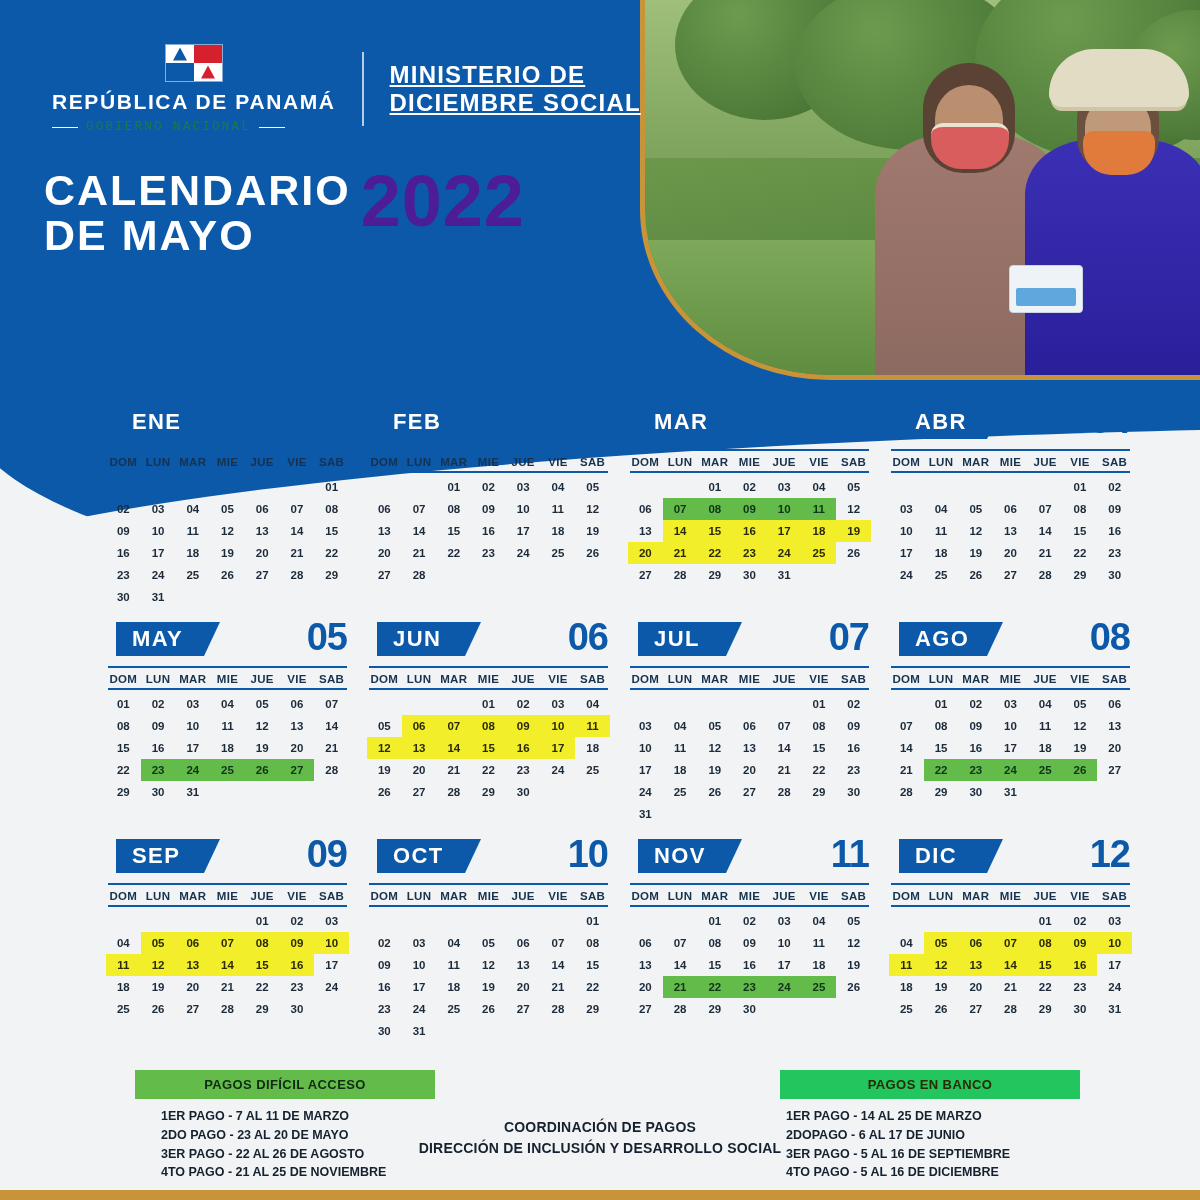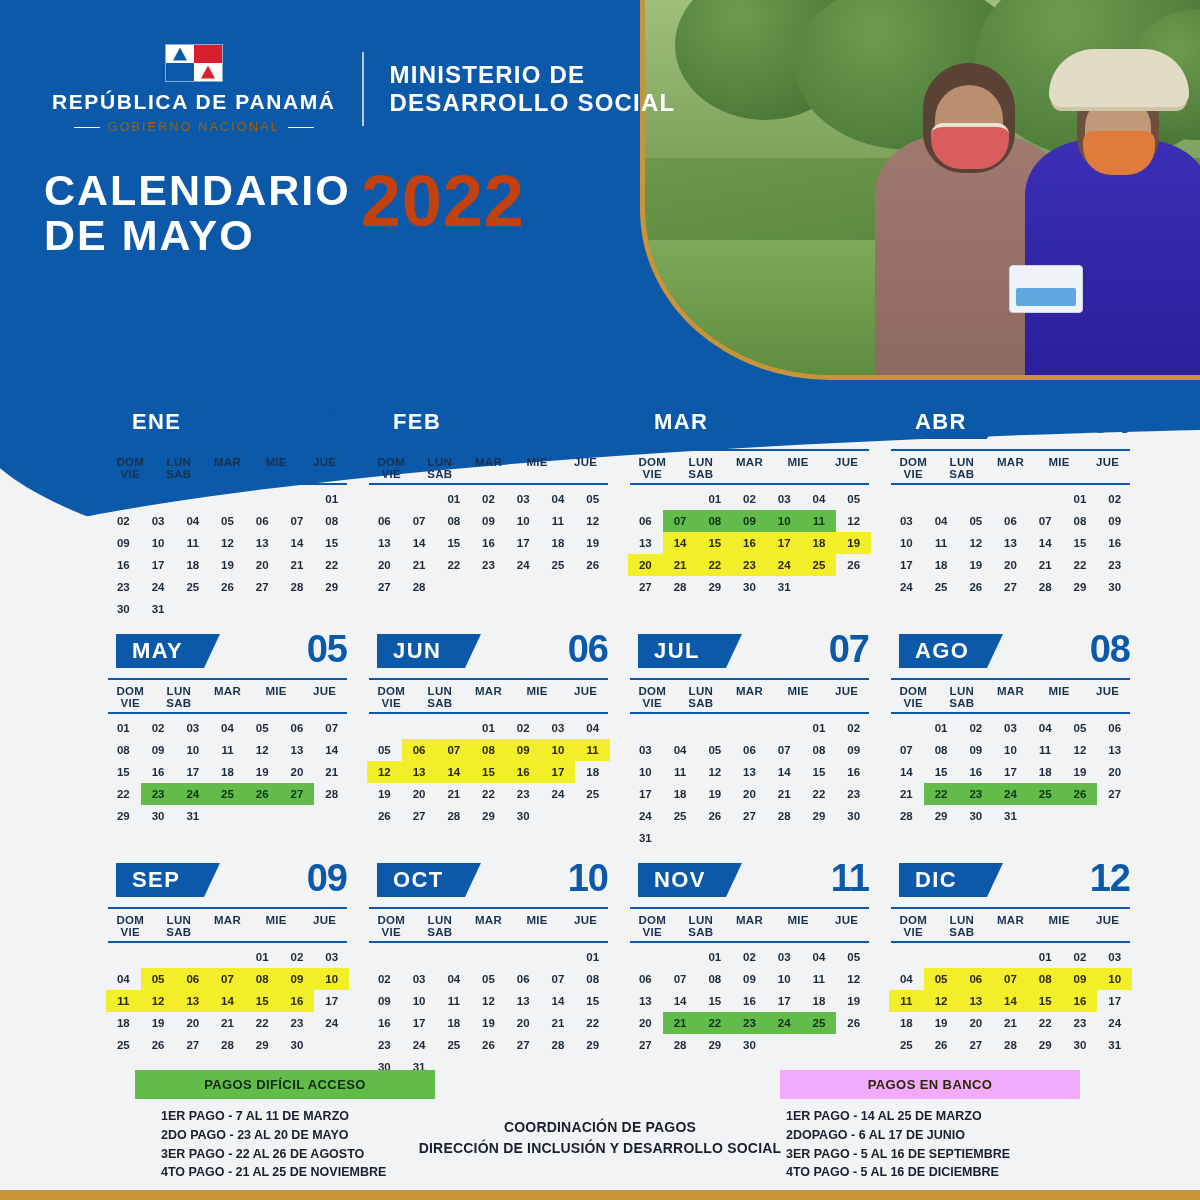--- a/index.html
+++ b/index.html
@@ -148,35 +148,36 @@
   .flag div:nth-child(4) { background:#fff; position:relative; }
   .flag div:nth-child(4):after{
     content:""; position:absolute; left:50%; top:50%; transform:translate(-50%,-50%);
     width:0; height:0; border-left:7px solid transparent; border-right:7px solid transparent;
     border-bottom:13px solid #d6202e;
   }
   .rep-name {
     font-size: 21px; font-weight: bold; letter-spacing: 1.6px; color: #fff;
   }
   .gob {
-    font-size: 12.5px; letter-spacing: 2.2px; color: #a16207; margin-top: 6px;
-    display:flex; align-items:center; justify-content:center; gap:8px;
+    font-size: 12.5px; letter-spacing: 2.2px; color: #15803d; margin-top: 6px;
+    display:flex; align-items:center; gap:8px;font-family:Liberation Mono, monospace;
   }
   .gob span.line { display:inline-block; width: 26px; height:1px; background:#fff; }
   .divider-v { width: 2px; height: 74px; background: rgba(255,255,255,.7); }
   .ministry {
     color: #fff; font-size: 24px; font-weight: bold; line-height: 1.18;
     letter-spacing: 1.2px;
+    text-decoration: underline;
   }
 
   .title-block { position: absolute; top: 168px; left: 44px; z-index: 6; display:flex; align-items:flex-start; gap: 10px;}
   .title-text {
     color: #fff; font-size: 43px; font-weight: bold; line-height: 1.05; letter-spacing: 2px;
   }
-  .title-year { color: #c2410c; font-size: 72px; font-weight: bold; line-height: .92; letter-spacing: 1px; }
+  .title-year { color: #4c1d95; font-size: 72px; font-weight: bold; line-height: .92; letter-spacing: 1px; }
 
   
   .months {
     position: absolute; top: 405px; left: 104px; z-index: 5;
     width: 1000px;
     display: grid; grid-template-columns: repeat(4, 247px);
     column-gap: 4px; row-gap: 28px; gap: 14px;
   }
   .month { width: 247px; }
   .m-head { position: relative; height: 40px; margin-bottom: 4px; }
@@ -187,21 +188,21 @@
     font-size: 22px; font-weight: bold; letter-spacing: 1.4px;
     display: flex; align-items: center;
     clip-path: polygon(0 0, 100% 0, calc(100% - 16px) 100%, 0 100%);
   }
   .m-num {
     position: absolute; right: 4px; top: -6px;
     color: #0b59a8; font-size: 38px; font-weight: bold; letter-spacing: -1px;
   }
   .m-rule { height: 2px; background: #0b59a8; margin: 2px 4px 0 4px; }
   .m-dows {
-    display: grid; grid-template-columns: repeat(5, 1fr);
+    display: grid; grid-template-columns: repeat(7, 1fr);
     margin: 5px 2px 2px 2px;
   }
   .m-dows span {
     text-align: center; font-size: 11.5px; font-weight: bold;
     color: #16324f; letter-spacing: .3px;
   }
   .m-rule2 { height: 2px; background: #0b59a8; margin: 3px 4px 0 4px; }
   .m-grid {
     display: grid; grid-template-columns: repeat(7, 1fr);
     margin: 3px 2px 0 2px;
@@ -219,21 +220,21 @@
   
   .footer { position: absolute; left: 0; bottom: 0; width: 1200px; height: 140px; z-index: 6; }
   .legend { position: absolute; font-size: 12.5px; color: #15212e; line-height: 1.5; }
   .legend-title {
     display: block; text-align: center; font-weight: bold; font-size: 13px;
     padding: 5px 12px; margin-bottom: 8px; letter-spacing: .4px;
   }
   .legend-left { left: 135px; bottom: 18px; width: 300px; }
   .legend-left .legend-title { background: #63bb4a; color: #102a13; }
   .legend-right { right: 120px; bottom: 18px; width: 300px; }
-  .legend-right .legend-title { background: #f0abfc; color: #2a2a05; }
+  .legend-right .legend-title { background: #22c55e; color: #2a2a05; }
   .legend-line { white-space: nowrap; font-weight: 600; }
   .legend-left .legend-line { padding-left: 26px; }
   .legend-right .legend-line { padding-left: 6px; }
   .center-note {
     position: absolute; left: 50%; transform: translateX(-50%); bottom: 42px;
     text-align: center; font-size: 14px; font-weight: bold; color: #15212e;
     line-height: 1.45; letter-spacing: .2px;
   }
   .bottom-bar {
     position: absolute; left: 0; bottom: 0; width: 1200px; height: 10px;
@@ -292,21 +293,21 @@
       <div class="rep-name">REPÚBLICA DE PANAMÁ</div>
       <div class="gob">
         <span class="line"></span>
         <span>GOBIERNO NACIONAL</span>
         <span class="line"></span>
       </div>
     </div>
     <div class="divider-v"></div>
     <div class="ministry">
       <div>MINISTERIO DE</div>
-      <div>DESARROLLO SOCIAL</div>
+      <div>DICIEMBRE SOCIAL</div>
     </div>
   </div>
 
   <div class="title-block">
     <div class="title-text">
       <div>CALENDARIO</div>
       <div>DE MAYO</div>
     </div>
     <div class="title-year">2022</div>
   </div>

